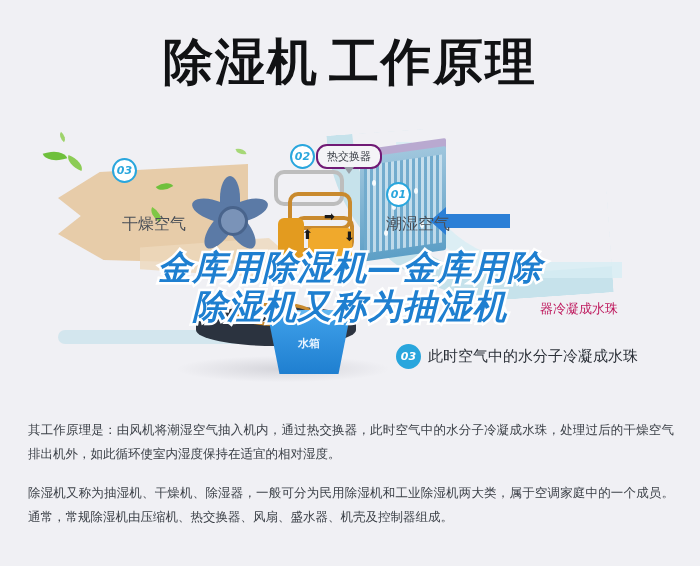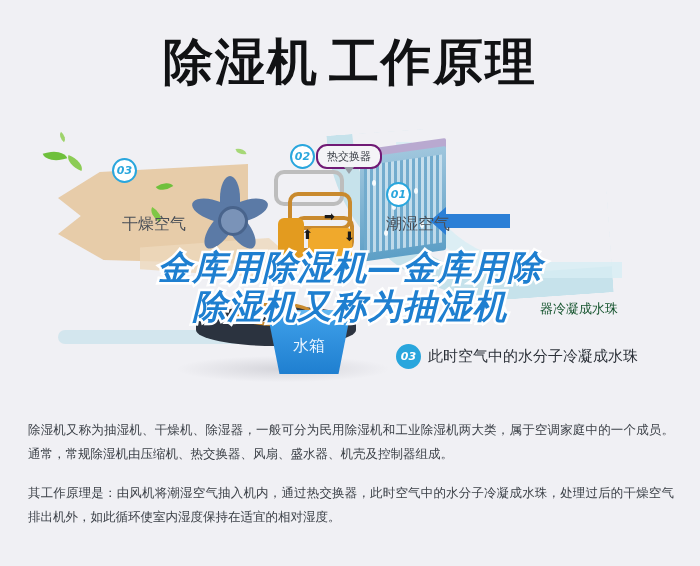--- a/index.html
+++ b/index.html
@@ -118,21 +118,21 @@
   .base-tube{position:absolute;left:236px;top:184px;width:70px;height:16px;
     border:4px solid #c98a2e;border-radius:50%;}
 
   
   .tank{position:absolute;left:268px;top:198px;width:82px;height:58px;
     background:linear-gradient(180deg,#3d9ee8 0%,#1f7fd0 100%);
     clip-path:polygon(0% 0%,100% 0%,86% 100%,14% 100%);}
   .tank-top{position:absolute;left:268px;top:192px;width:82px;height:14px;
     background:#62b6f0;border-radius:3px;}
   .tank-label{position:absolute;left:268px;top:218px;width:82px;text-align:center;
-    font-size:16px;color:#e9f4ff;font-weight:400;}
+    font-size:11px;color:#e9f4ff;font-weight:700;}
   .tank-shadow{position:absolute;left:178px;top:238px;width:210px;height:26px;
     background:radial-gradient(ellipse at center,rgba(150,150,160,.30) 0%,rgba(240,240,244,0) 72%);}
 
   
   .badge{
     position:absolute;width:21px;height:21px;border-radius:50%;
     background:#ffffff;border:2px solid #29a6dd;color:#29a6dd;
     font-size:11px;font-weight:700;display:flex;align-items:center;justify-content:center;
     line-height:1;
     font-style:italic;
@@ -161,21 +161,21 @@
     -webkit-text-stroke:5px #ffffff;
     paint-order:stroke fill;
     text-shadow:0 0 0 #fff;
   }
 
   
   .step3row{position:absolute;left:396px;top:344px;display:flex;align-items:center;gap:7px;}
   .step3row .txt{font-size:15px;color:#2b3038;white-space:nowrap;}
 
   
-  .cond-cap{position:absolute;left:540px;top:300px;font-size:13px;color:#14532d;white-space:nowrap;}
+  .cond-cap{position:absolute;left:540px;top:300px;font-size:13px;color:#be185d;white-space:nowrap;}
 
   
   .body-text{position:absolute;left:28px;top:418px;width:646px;}
   .para{font-size:12.5px;color:#3c4148;line-height:1.95;margin:0 0 14px 0;
         text-align:justify;}
   .para:last-child{margin-bottom:0;}
 </style>
 </head>
 <body>
 
@@ -255,17 +255,17 @@
     <div class="badge solid" style="position:relative;left:0;top:0">03</div>
     <div class="txt">此时空气中的水分子冷凝成水珠</div>
   </div>
 
   <div class="overlay">
     <div class="ov-line">金库用除湿机—金库用除</div>
     <div class="ov-line">除湿机又称为抽湿机</div>
   </div>
 
   <div class="body-text">
+    <p class="para">其工作原理是：由风机将潮湿空气抽入机内，通过热交换器，此时空气中的水分子冷凝成水珠，处理过后的干燥空气排出机外，如此循环使室内湿度保持在适宜的相对湿度。</p>
     <p class="para">除湿机又称为抽湿机、干燥机、除湿器，一般可分为民用除湿机和工业除湿机两大类，属于空调家庭中的一个成员。通常，常规除湿机由压缩机、热交换器、风扇、盛水器、机壳及控制器组成。</p>
-    <p class="para">其工作原理是：由风机将潮湿空气抽入机内，通过热交换器，此时空气中的水分子冷凝成水珠，处理过后的干燥空气排出机外，如此循环使室内湿度保持在适宜的相对湿度。</p>
   </div>
 
 </div>
 
 </body></html>

